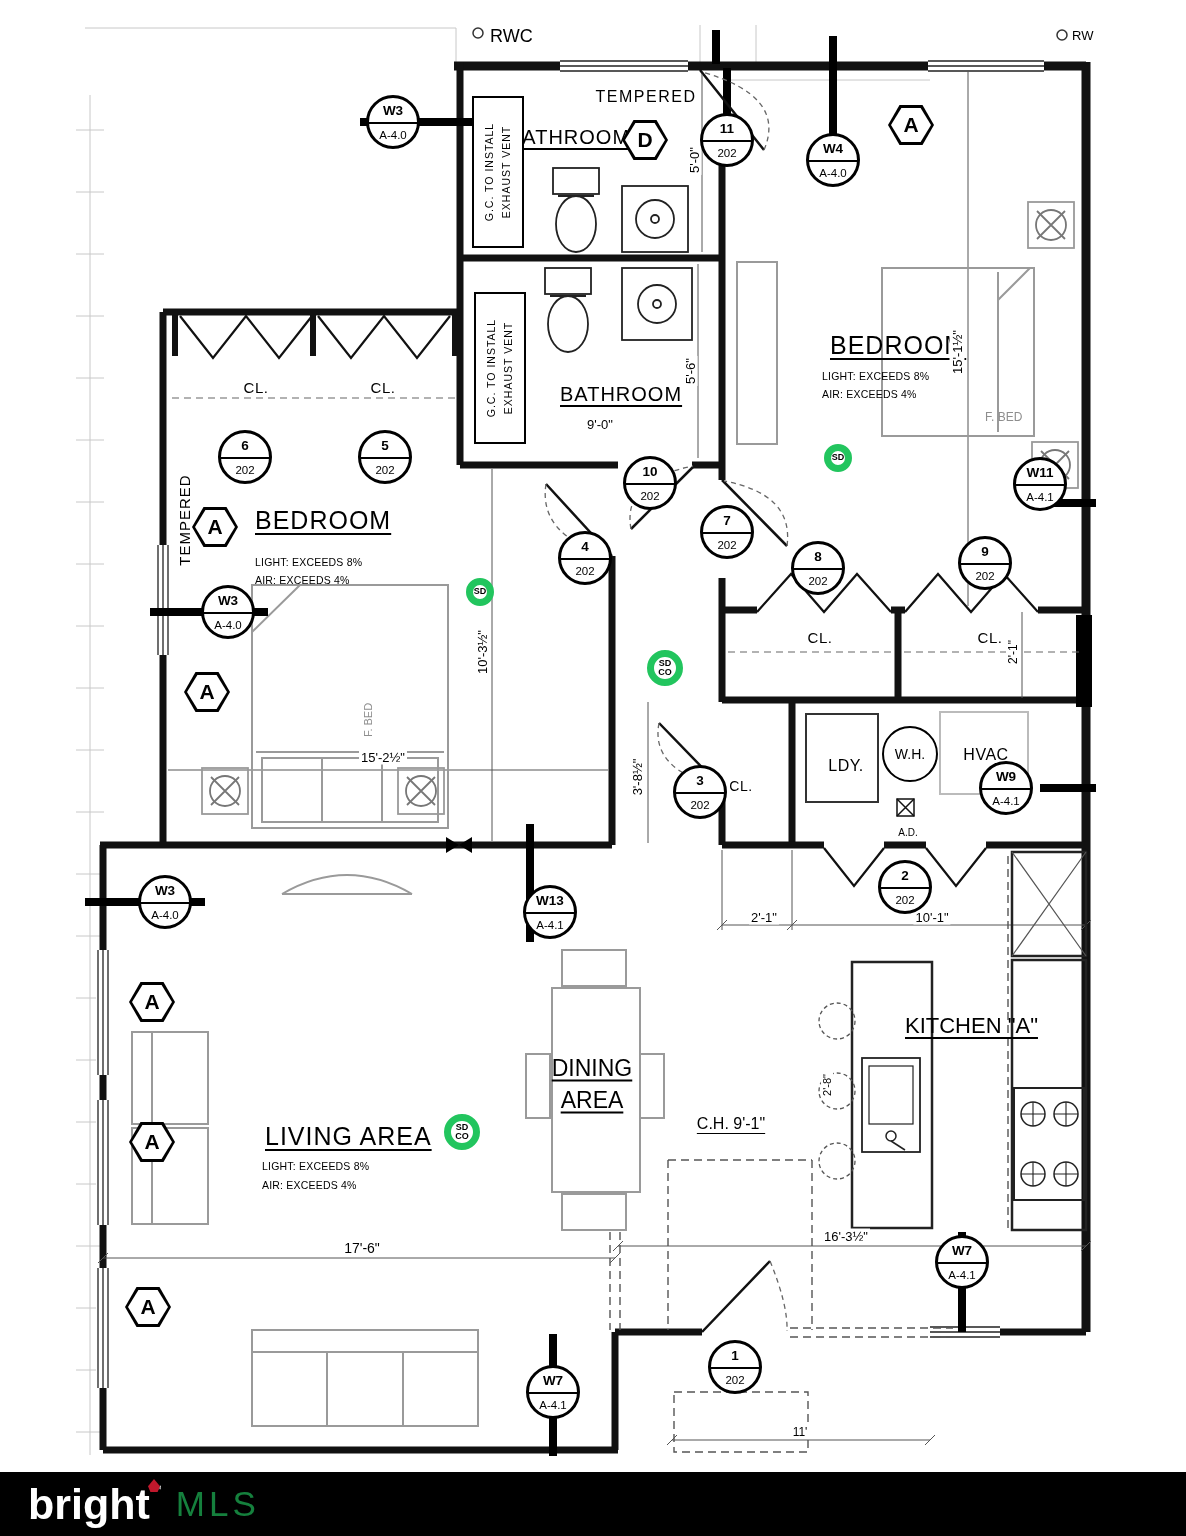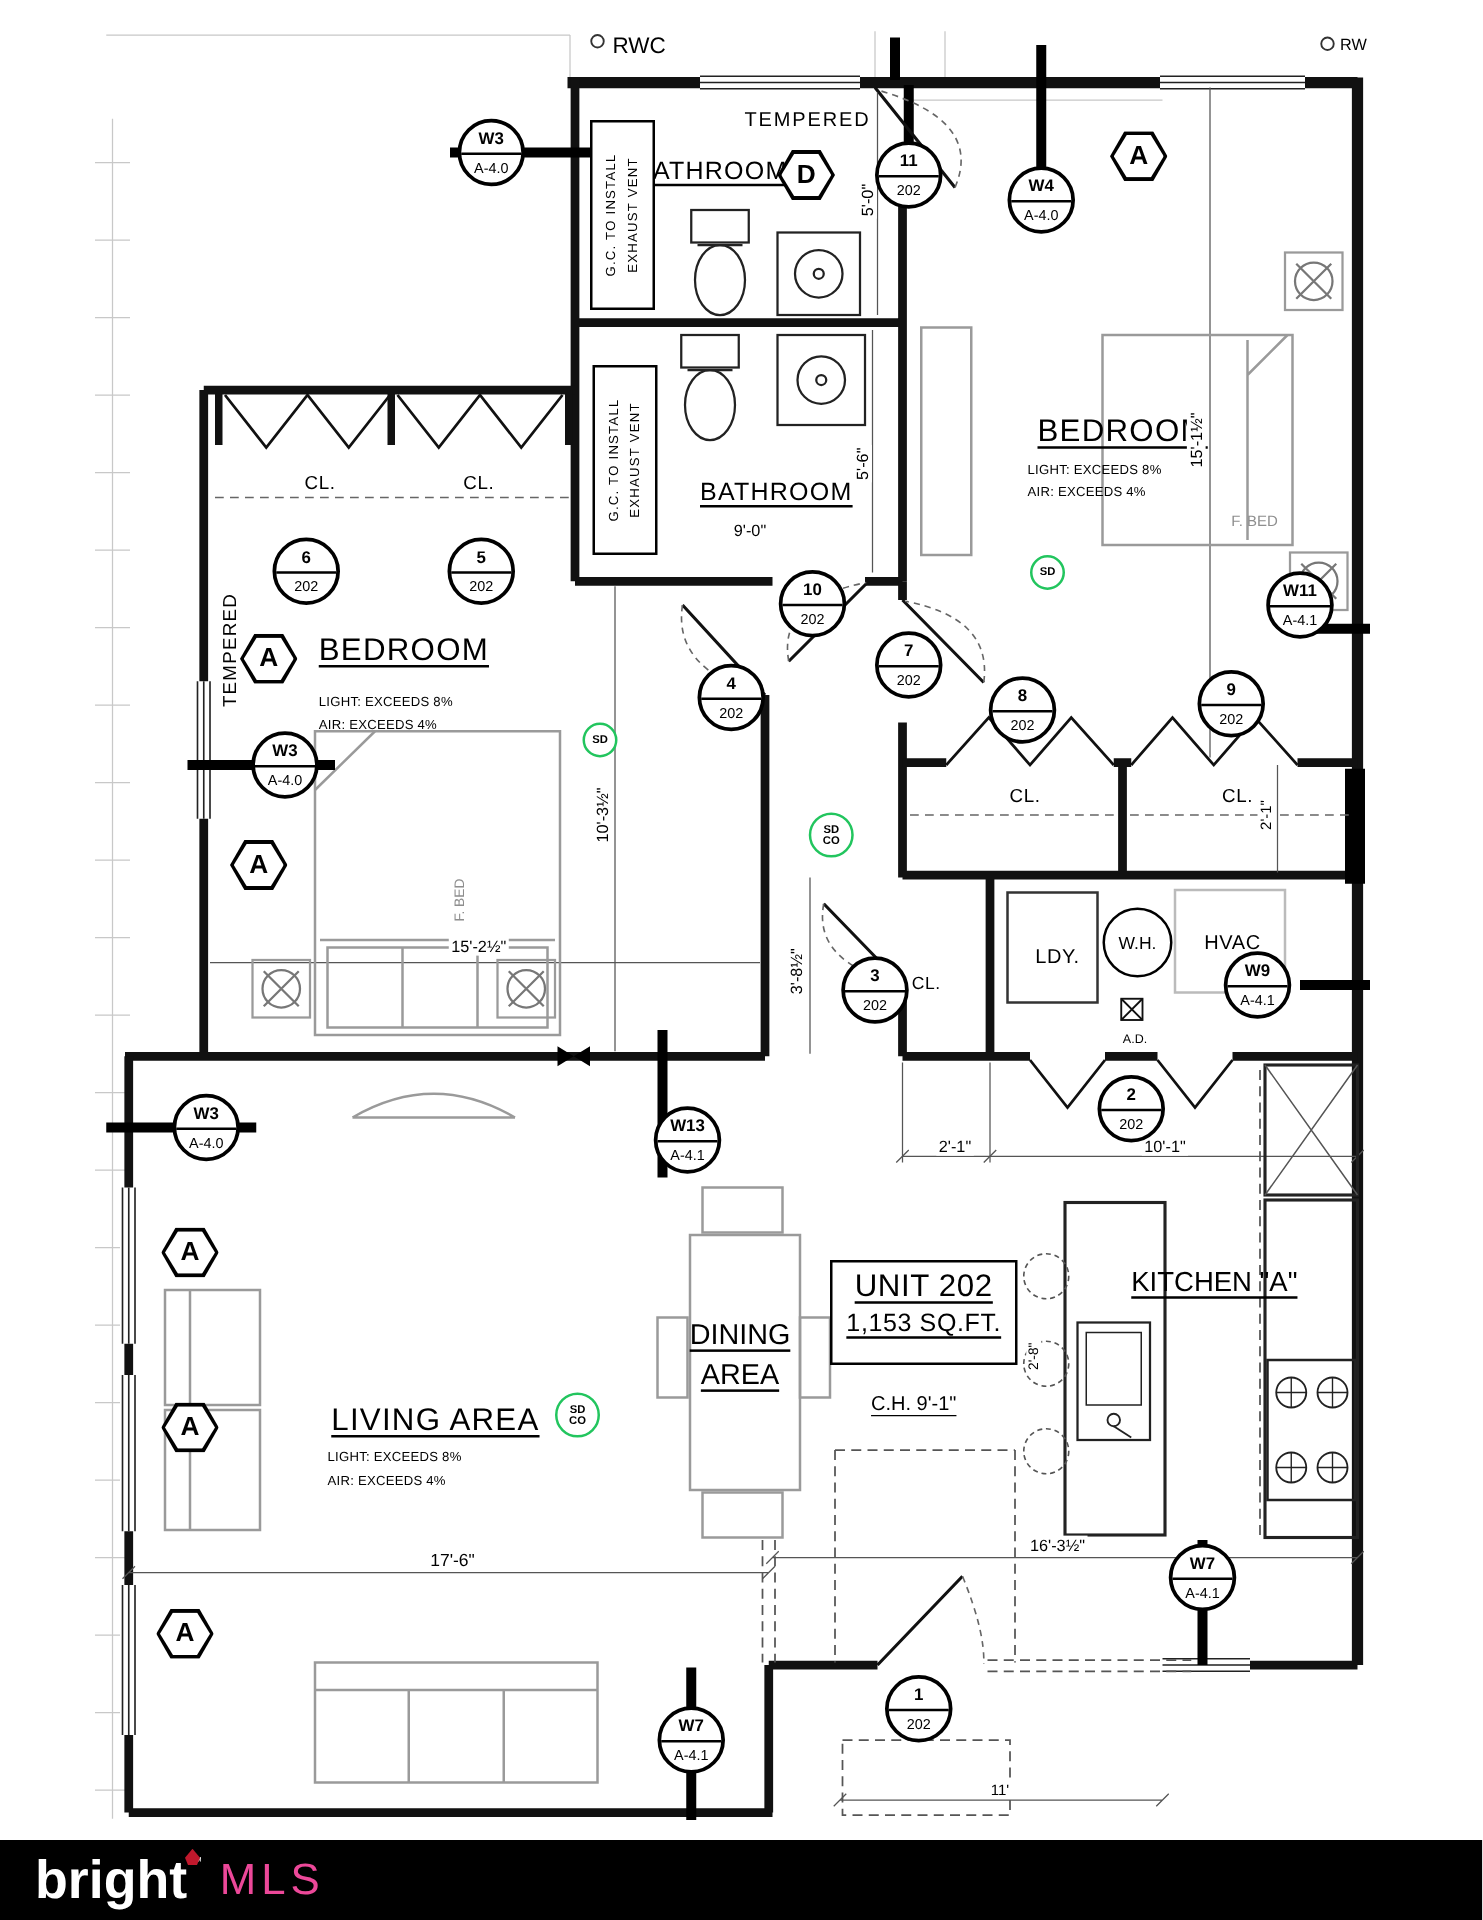--- a/index.html
+++ b/index.html
@@ -19,32 +19,32 @@
   .dim{font-size:13px;background:#fff;padding:0 2px}
   .cl{font-size:15px;letter-spacing:.5px}
   .tiny{font-size:10px}
   .gray{color:#8e8e8e}
   .callout{position:absolute;width:54px;height:54px;transform:translate(-50%,-50%);border:3px solid #000;border-radius:50%;background:#fff;display:flex;flex-direction:column;z-index:4}
   .callout .t{flex:1.1;display:flex;align-items:center;justify-content:center;font-size:13.5px;font-weight:bold;border-bottom:2.5px solid #000}
   .callout .b{flex:1;display:flex;align-items:center;justify-content:center;font-size:11.5px}
   .hex{position:absolute;width:46px;height:40px;transform:translate(-50%,-50%);z-index:4}
   .hex .o{position:absolute;inset:0;background:#000;clip-path:polygon(25% 0,75% 0,100% 50%,75% 100%,25% 100%,0 50%)}
   .hex .i{position:absolute;inset:3px;background:#fff;clip-path:polygon(26% 0,74% 0,100% 50%,74% 100%,26% 100%,0 50%);display:flex;align-items:center;justify-content:center;font-size:21px;font-weight:bold}
-  .sd{position:absolute;transform:translate(-50%,-50%);border:2px solid #22c55e;border-radius:50%;background:#fff;display:flex;flex-direction:column;align-items:center;justify-content:center;line-height:1.05;z-index:4;font-weight:600}
+  .sd{position:absolute;transform:translate(-50%,-50%);border:7px solid #22c55e;border-radius:50%;background:#fff;display:flex;flex-direction:column;align-items:center;justify-content:center;line-height:1.05;z-index:4;font-weight:600}
   .whc{position:absolute;transform:translate(-50%,-50%);width:56px;height:56px;border:2.5px solid #000;border-radius:50%;background:#fff;display:flex;align-items:center;justify-content:center;font-size:14px;z-index:4}
   .gcbox{position:absolute;border:2px solid #000;background:#fff;z-index:3}
   .gctext{position:absolute;left:50%;top:50%;transform:translate(-50%,-50%) rotate(-90deg);font-size:10.5px;letter-spacing:1px;text-align:center;line-height:1.6;white-space:nowrap}
   .unitbox{position:absolute;border:2px solid #000;background:#fff;z-index:3;text-align:center;padding-top:5px}
   .unitbox .l1{font-size:25px;letter-spacing:.5px}
   .unitbox .l2{font-size:20px;letter-spacing:.5px;margin-top:4px}
   .footer{position:absolute;left:0;top:1472px;width:1186px;height:64px;background:#000;display:flex;align-items:center;padding-left:28px;z-index:5}
   .brand-text{font-size:43px;font-weight:bold;color:#fff;letter-spacing:0}
   .flame{position:absolute;left:148px;top:7px;width:12px;height:13px;background:#c0182c;clip-path:polygon(50% 0,100% 55%,80% 100%,20% 100%,0 55%)}
   .tm{color:#fff;font-size:9px;align-self:flex-start;margin-top:12px;margin-left:3px}
-  .mls{color:#ec4899;font-size:35px;letter-spacing:4px;margin-left:14px;font-weight:400}
+  .mls{color:#15803d;font-size:35px;letter-spacing:4px;margin-left:14px;font-weight:400}
 </style>
 </head>
 <body>
 
 <div class="sheet">
 
   <svg class="plan" width="1186" height="1536" viewBox="0 0 1186 1536">
 
     <g stroke="#c8c8c8" stroke-width="1" fill="none">
       <path d="M90,95 V1455"></path>
@@ -275,24 +275,20 @@
       <div>EXHAUST VENT</div>
     </div>
   </div>
   <div class="gcbox" style="left:474px;top:292px;width:52px;height:152px">
     <div class="gctext">
       <div>G.C. TO INSTALL</div>
       <div>EXHAUST VENT</div>
     </div>
   </div>
 
-  <div class="unitbox" style="left:664px;top:1008px;width:150px;height:84px">
-    <div class="l1 u">UNIT 202</div>
-    <div class="l2 u">1,153 SQ.FT.</div>
-  </div>
   <div class="lab u ctr" style="left:731px;top:1124px;font-size:16px">C.H. 9'-1"</div>
 
   <div class="callout" style="left:393px;top:122px">
       <span class="t">W3</span>
       <span class="b">A-4.0</span>
     </div>
   <div class="callout" style="left:727px;top:140px">
       <span class="t">11</span>
       <span class="b">202</span>
     </div>

